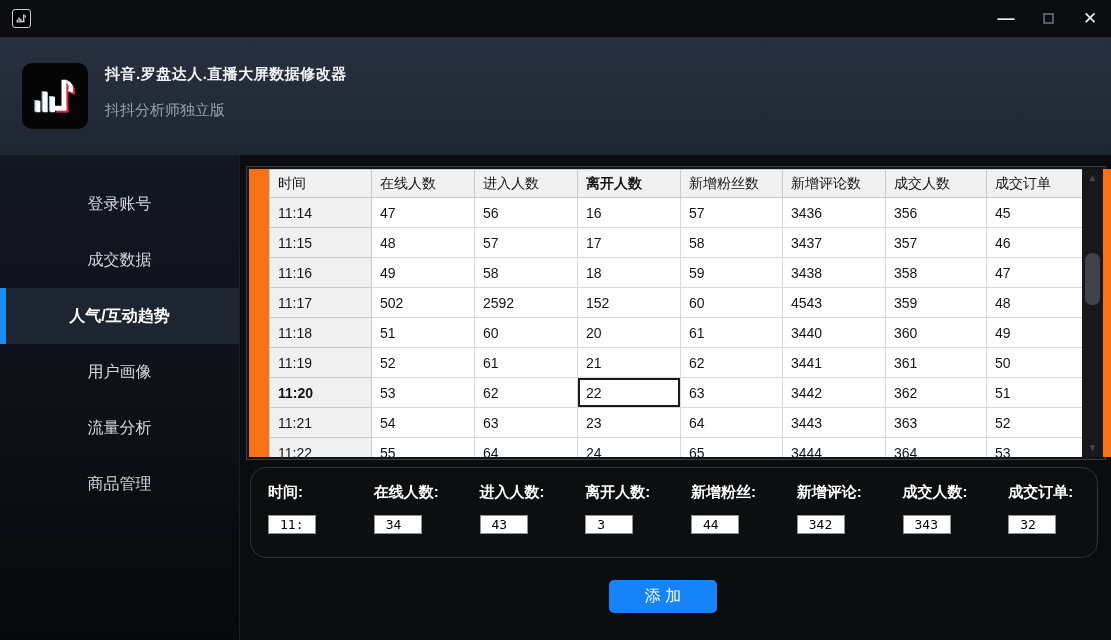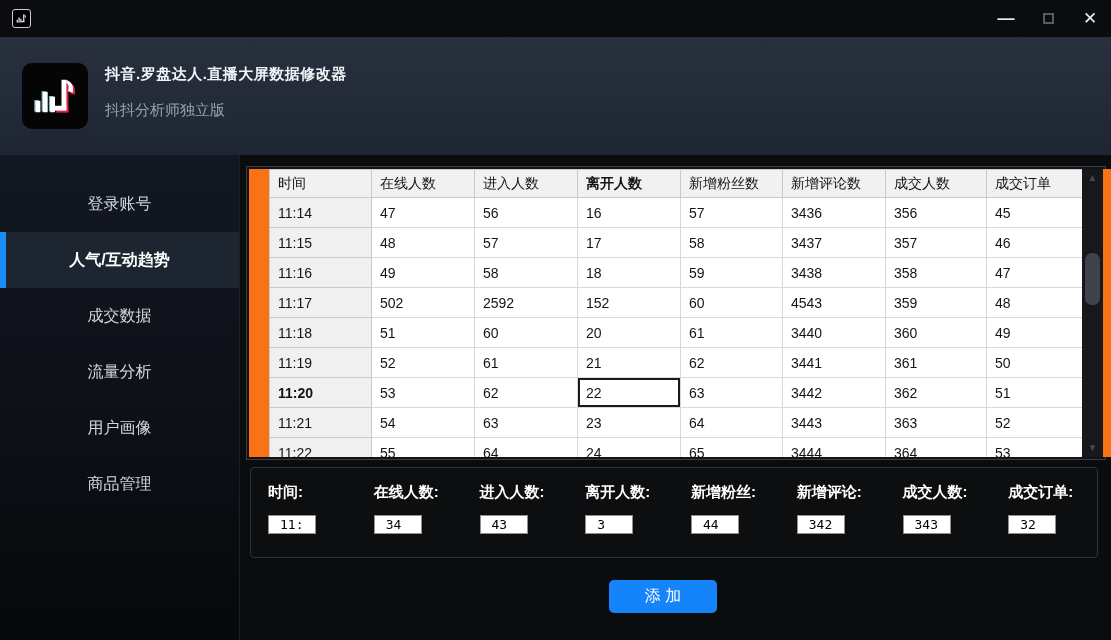--- a/index.html
+++ b/index.html
@@ -63,21 +63,21 @@
   .vscroll { position:absolute; right:2px; top:2px; width:21px; height:288px; background:#17181c; }
   .vs-arrow { position:absolute; left:0; width:21px; height:14px; color:#44484f;
               font-size:10px; text-align:center; line-height:14px; }
   .vs-arrow.up { top:2px; }
   .vs-arrow.down { bottom:2px; }
   .vthumb { position:absolute; left:3px; top:84px; width:15px; height:52px;
             background:#3e434a; border-radius:7px; }
 
   
   .form-panel { position:absolute; left:10px; top:312px; width:848px; height:91px;
-                background:#0d0e10; border:1px solid #2e3338; border-radius:4px;
+                background:#0d0e10; border:1px solid #2e3338; border-radius:16px;
                 display:flex; align-items:stretch; }
   .field { flex:1 1 0; padding:15px 0 0 17px; }
   .field .flabel { color:#ffffff; font-size:15px; font-weight:bold; white-space:nowrap; display:block; }
   .field input { display:block; margin-top:13px; width:48px; height:19px;
                  background:#ffffff; color:#000; border:1px solid #8f8f8f;
                  font-family:"DejaVu Sans Mono", monospace; font-size:13px; padding:0 11px; }
 
   
   .add-btn { position:absolute; left:369px; top:425px; width:108px; height:33px;
              background:#1584fa; color:#ffffff; border:none; border-radius:5px;
@@ -128,24 +128,24 @@
         <rect x="31" y="44" width="15" height="6"></rect>
       </g>
     </svg>
   </div>
   <div class="app-title">抖音.罗盘达人.直播大屏数据修改器</div>
   <div class="app-subtitle">抖抖分析师独立版</div>
 </div>
 
 <div class="sidebar">
     <div class="side-item">登录账号</div>
+    <div class="side-item">成交数据</div>
     <div class="side-item active">人气/互动趋势</div>
-    <div class="side-item">成交数据</div>
+    <div class="side-item">用户画像</div>
     <div class="side-item">流量分析</div>
-    <div class="side-item">用户画像</div>
     <div class="side-item">商品管理</div>
   </div>
 
 <div class="main">
 
   <div class="table-frame">
     <div class="table-clip">
       <table class="grid">
           <colgroup>
             <col style="width: 102px;">

